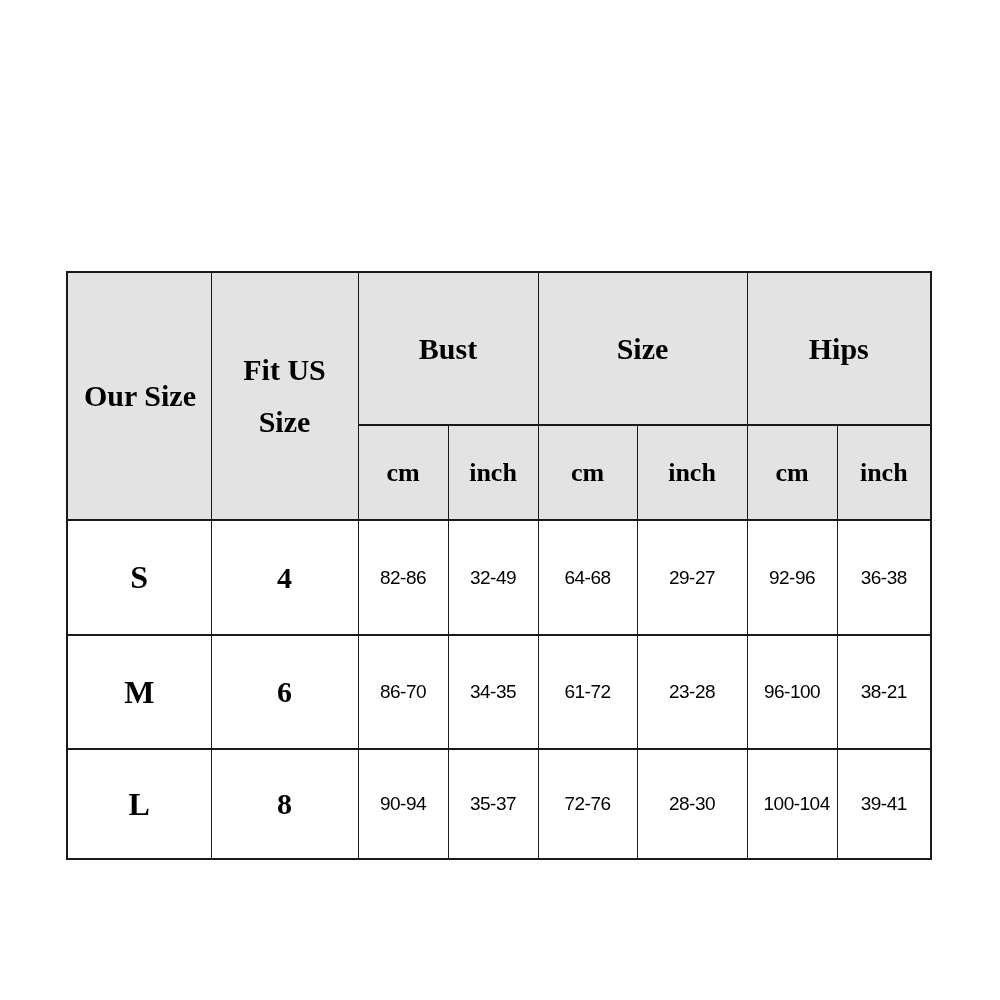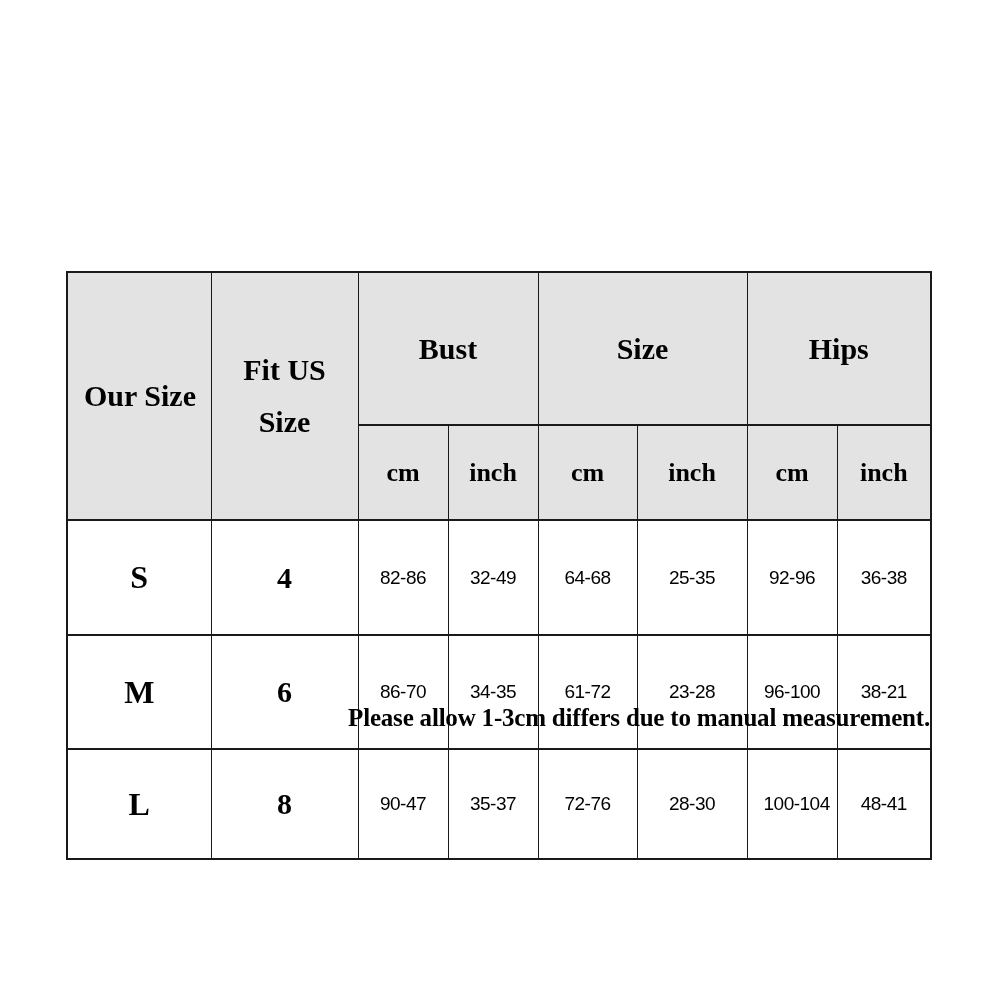--- a/index.html
+++ b/index.html
@@ -110,42 +110,41 @@
         <th>inch</th>
       </tr>
     </thead>
     <tbody>
       <tr class="row-s">
         <td class="size-cell">S</td>
         <td class="usnum-cell">4</td>
         <td class="val-cell">82-86</td>
         <td class="val-cell">32-49</td>
         <td class="val-cell">64-68</td>
-        <td class="val-cell">25-35</td>
+        <td class="val-cell">29-27</td>
         <td class="val-cell">92-96</td>
         <td class="val-cell">36-38</td>
       </tr>
       <tr class="row-m">
         <td class="size-cell">M</td>
         <td class="usnum-cell">6</td>
         <td class="val-cell">86-70</td>
         <td class="val-cell">34-35</td>
         <td class="val-cell">61-72</td>
         <td class="val-cell">23-28</td>
         <td class="val-cell">96-100</td>
         <td class="val-cell">38-21</td>
       </tr>
       <tr class="row-l">
         <td class="size-cell">L</td>
         <td class="usnum-cell">8</td>
-        <td class="val-cell">90-47</td>
+        <td class="val-cell">90-94</td>
         <td class="val-cell">35-37</td>
         <td class="val-cell">72-76</td>
         <td class="val-cell">28-30</td>
         <td class="val-cell">100-104</td>
-        <td class="val-cell">48-41</td>
+        <td class="val-cell">39-41</td>
       </tr>
     </tbody>
   </table>
 
-  <div class="footnote">Please allow 1-3cm differs due to manual measurement.</div>
 
 </div>
 
 </body></html>

